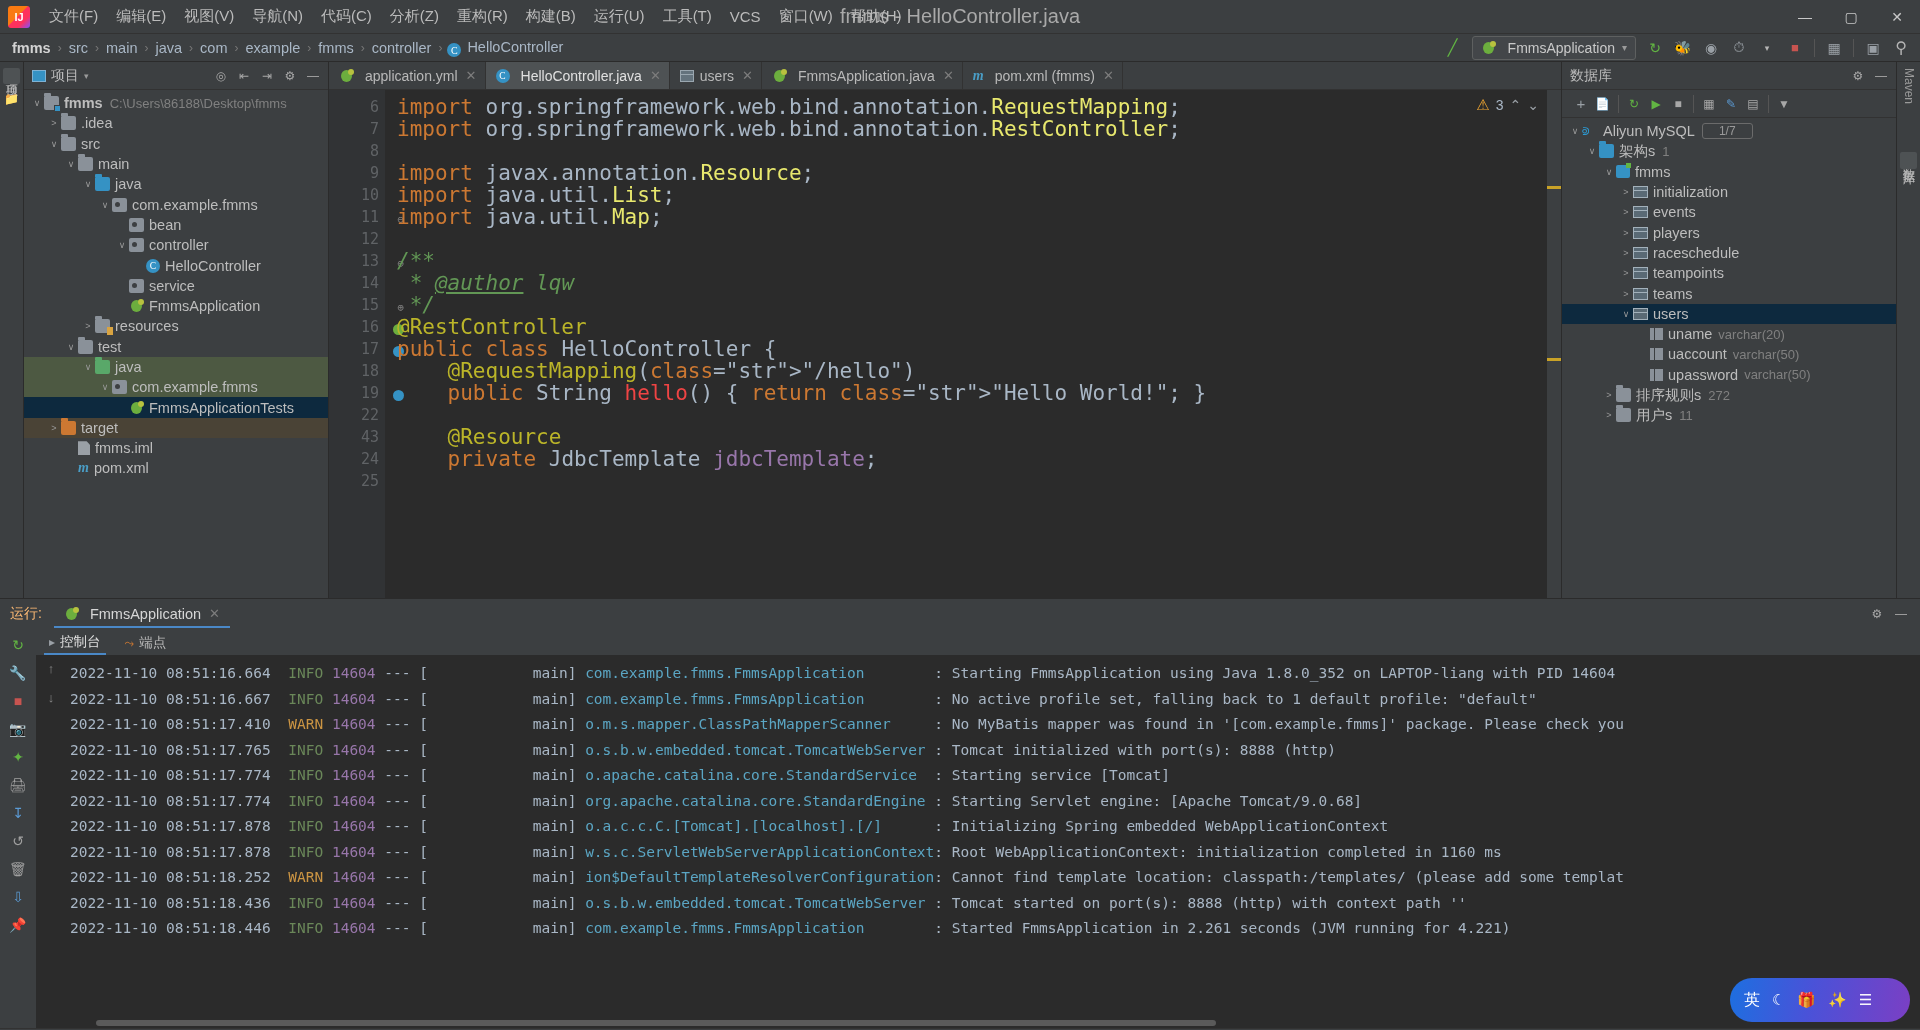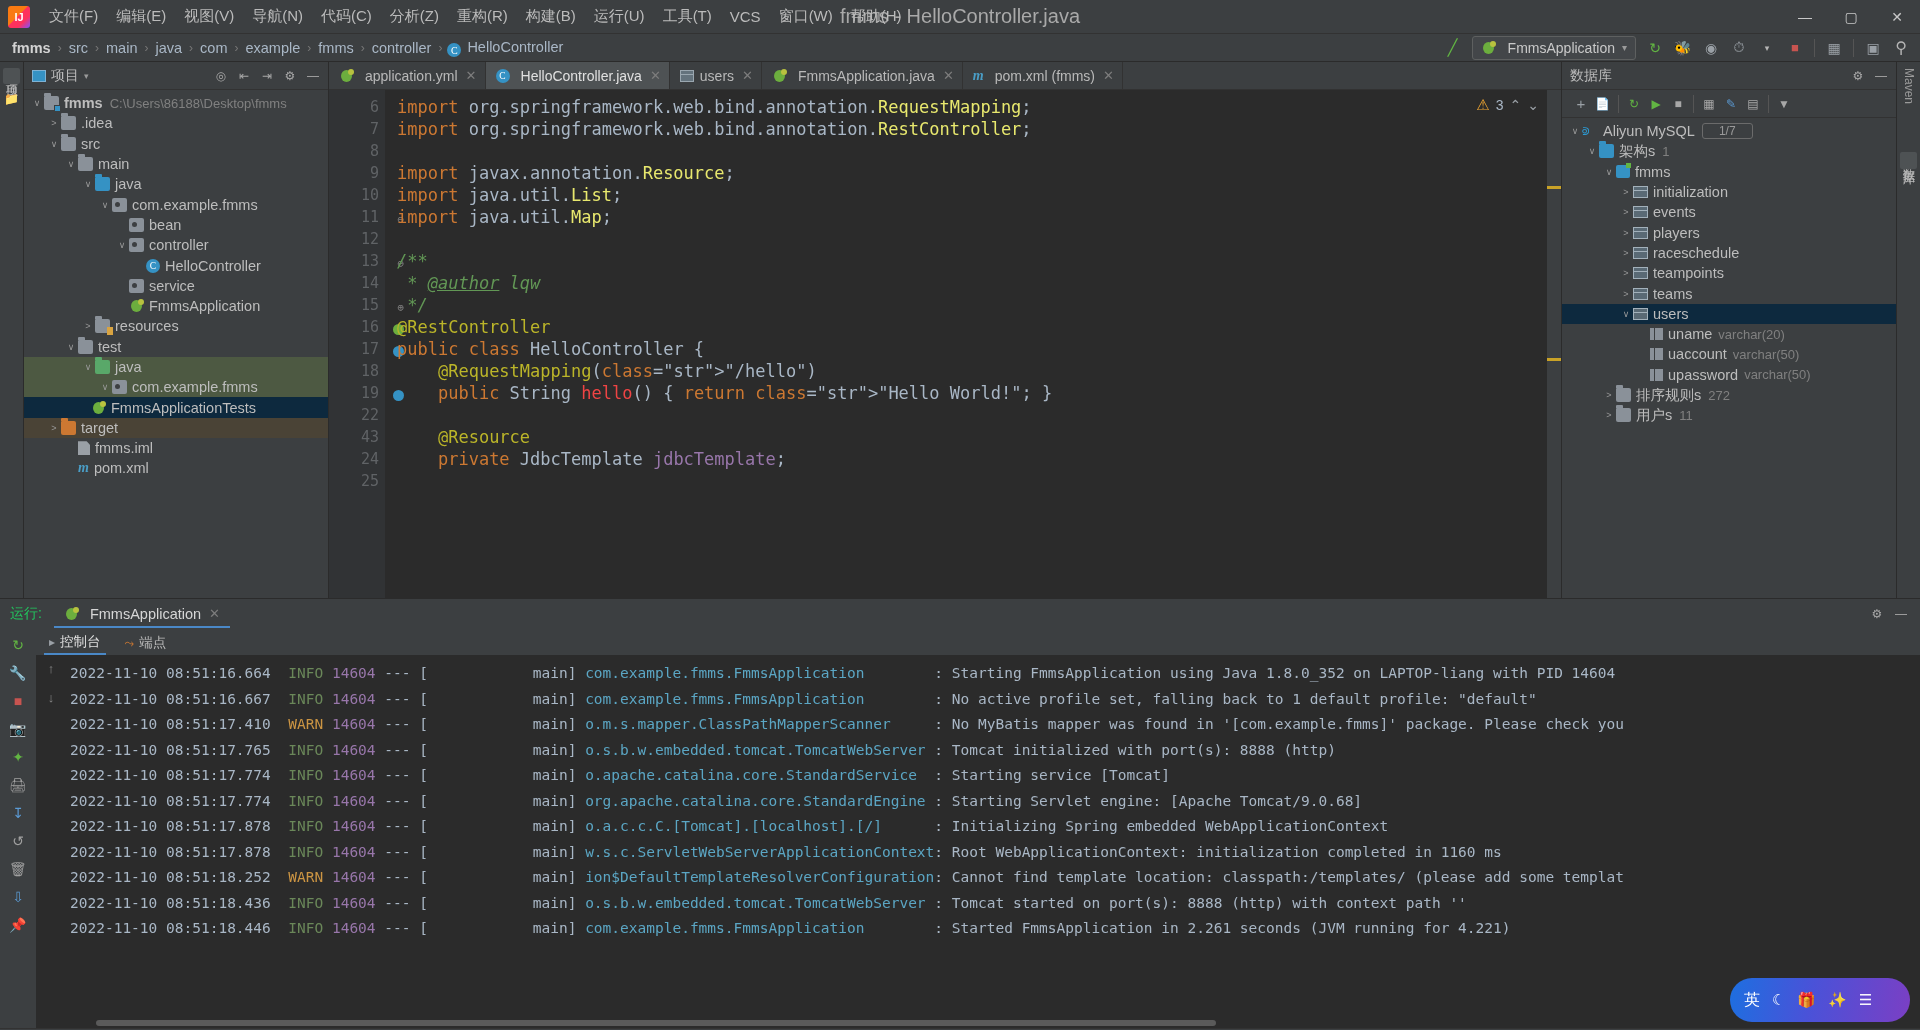--- a/index.html
+++ b/index.html
@@ -126,21 +126,21 @@
   .tab-x { color:#7d7d7d; font-size:13px; margin-left:2px; }
   .ic-tbl { width:14px; height:12px; flex:none; border:1px solid #9aa7b0; background:#64737d;
             position:relative; }
   .ic-tbl::after { content:""; position:absolute; left:0; right:0; top:3px; height:1px; background:#9aa7b0; }
   #editor-body { flex:1; display:flex; position:relative; overflow:hidden; }
   #gutter { width:56px; background:#313335; flex:none; padding-top:6px; text-align:right;
             font-family:"DejaVu Sans Mono", monospace; font-size:15px; color:#606366; position:relative; }
   .gline { height:22px; line-height:22px; padding-right:6px; position:relative; }
   .gmark { position:absolute; right:-19px; top:3px; width:16px; height:16px; }
   #code { flex:1; padding:6px 0 0 12px; font-family:"DejaVu Sans Mono", monospace;
-          font-size:17px; line-height:22px; color:#a9b7c6; overflow:hidden; white-space:pre; position:relative; }
+          font-size:21px; line-height:22px; color:#a9b7c6; overflow:hidden; white-space:pre; position:relative; }
   .kw  { color:#cc7832; }
   .ann { color:#bbb529; }
   .cmt { color:#629755; font-style:italic; }
   .fn  { color:#ef4444; }
   .fld { color:#9876aa; }
   .yel { color:#e8e86e; }
   .inspect-bar { position:absolute; right:0; top:0; width:14px; height:100%; background:#3c3f41; }
   #warn-widget { position:absolute; right:22px; top:6px; display:flex; align-items:center;
                  gap:6px; font-size:14px; color:#a9b7c6; z-index:5; }
   .warn-tri { color:#f0a732; font-size:15px; }
@@ -164,21 +164,21 @@
   .dcount { color:#808080; font-size:13px; margin-left:7px; }
   .badge-box { border:1px solid #6b6b6b; border-radius:3px; padding:0 16px; font-size:12px;
                color:#9a9a9a; margin-left:7px; }
   .db-stripe { width:24px; background:#3c3f41; border-left:1px solid #2b2b2b;
                display:flex; flex-direction:column; align-items:center; padding-top:6px; }
 
   
   #run-panel { height:430px; background:#3c3f41; display:flex; flex-direction:column;
                border-top:1px solid #2b2b2b; }
   #run-head { height:30px; display:flex; align-items:center; padding-left:10px; flex:none; }
-  #run-head .lbl { font-size:14px; color:#22c55e; margin-right:12px; }
+  #run-head .lbl { font-size:14px; color:#fdba74; margin-right:12px; }
   .run-tab { display:flex; align-items:center; gap:6px; font-size:14.5px; color:#d6d6d6;
              padding:5px 10px 4px; border-bottom:2px solid #4a88c7; }
   #run-head-right { margin-left:auto; display:flex; gap:2px; padding-right:8px; }
   #run-body { flex:1; display:flex; min-height:0; }
   .run-tools { width:36px; background:#3c3f41; display:flex; flex-direction:column;
                align-items:center; padding-top:8px; gap:12px; flex:none; }
   .rt-ic { font-size:14px; color:#a0a0a0; }
   #console-col { flex:1; display:flex; flex-direction:column; min-width:0; }
   #console-tabs { height:26px; display:flex; align-items:center; gap:14px; padding-left:8px;
                   flex:none; font-size:13.5px; }
@@ -376,21 +376,21 @@
         <div class="trow green" style="padding-left: 57px;">
           <span class="arrow">∨</span>
           <span class="ic ic-folder green"></span>
           <span class="tlabel">java</span>
         </div>
         <div class="trow green" style="padding-left: 74px;">
           <span class="arrow">∨</span>
           <span class="ic ic-pkg"></span>
           <span class="tlabel">com.example.fmms</span>
         </div>
-        <div class="trow sel" style="padding-left: 53px;">
+        <div class="trow sel" style="padding-left: 91px;">
           <span class="arrow"></span>
           <span class="ic-spring"></span>
           <span class="tlabel">FmmsApplicationTests</span>
         </div>
         <div class="trow" style="background: rgb(74, 67, 54); padding-left: 23px;">
           <span class="arrow">&gt;</span>
           <span class="ic ic-folder orange"></span>
           <span class="tlabel">target</span>
         </div>
         <div class="trow" style="padding-left: 40px;">

